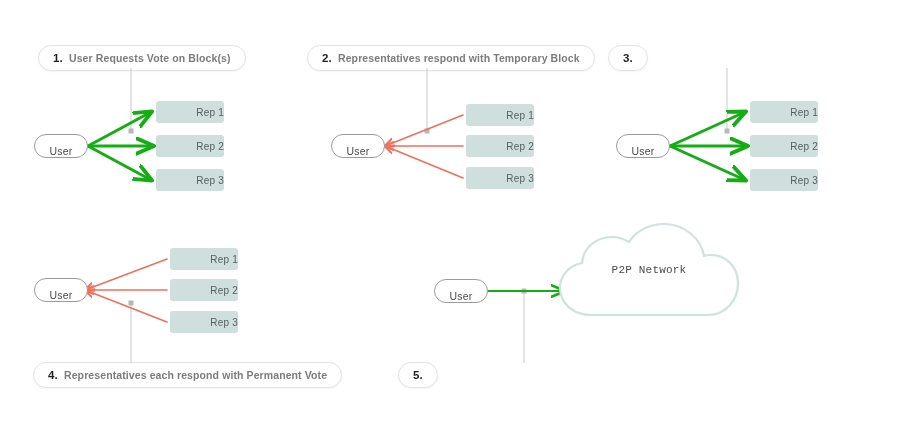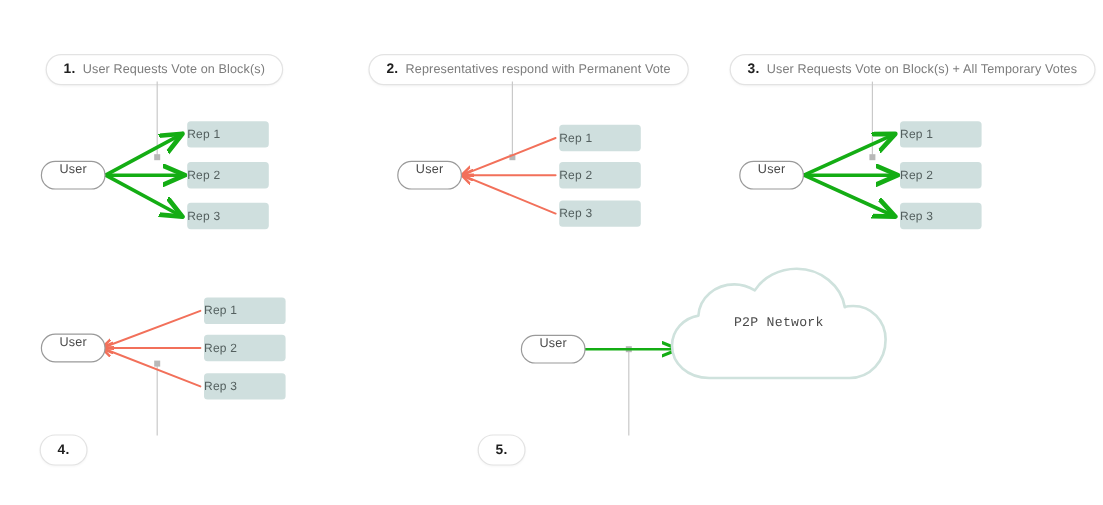--- a/index.html
+++ b/index.html
@@ -40,49 +40,49 @@
     white-space: nowrap;
   }
   .step-num {
     font-size: 11.5px;
     font-weight: 700;
     color: #1f1f1f;
     letter-spacing: 0.2px;
   }
   .step-text {
     font-size: 10.5px;
-    font-weight: 400;
+    font-weight: 700;
     color: #7c7c7c;
     letter-spacing: 0.1px;
   }
 
   
   .user-node {
     position: absolute;
     display: flex;
-    align-items: flex-start;
+    align-items: flex-end;
     justify-content: center;
     width: 54px;
     height: 24px;
     box-sizing: border-box;
     background: #ffffff;
     border: 1px solid #9a9a9a;
     border-radius: 12px;
     font-size: 10.5px;
     color: #4a4a4a;
     letter-spacing: 0.2px;
     z-index: 3;
   }
 
   
   .rep-box {
     position: absolute;
     display: flex;
     align-items: center;
-    justify-content: flex-start;
+    justify-content: flex-end;
     width: 68px;
     height: 22px;
     box-sizing: border-box;
     background: #cfdfde;
     border-radius: 3px;
     font-size: 10px;
     color: #54605f;
     letter-spacing: 0.2px;
     z-index: 2;
   }
@@ -219,40 +219,39 @@
       <span>Rep 2</span>
     </div>
     <div class="rep-box" style="left:156px; top:169px;">
       <span>Rep 3</span>
     </div>
   </div>
 
   <div class="panel">
     <div class="step-label" style="left:307px; top:45px;">
       <span class="step-num">2.</span>
-      <span class="step-text">Representatives respond with Permanent Vote</span>
+      <span class="step-text">Representatives respond with Temporary Block</span>
     </div>
     <div class="user-node" style="left:331px; top:134px;">
       <span>User</span>
     </div>
     <div class="rep-box" style="left:466px; top:104px;">
       <span>Rep 1</span>
     </div>
     <div class="rep-box" style="left:466px; top:135px;">
       <span>Rep 2</span>
     </div>
     <div class="rep-box" style="left:466px; top:167px;">
       <span>Rep 3</span>
     </div>
   </div>
 
   <div class="panel">
     <div class="step-label" style="left:608px; top:45px;">
       <span class="step-num">3.</span>
-      <span class="step-text">User Requests Vote on Block(s) + All Temporary Votes</span>
     </div>
     <div class="user-node" style="left:616px; top:134px;">
       <span>User</span>
     </div>
     <div class="rep-box" style="left:750px; top:101px;">
       <span>Rep 1</span>
     </div>
     <div class="rep-box" style="left:750px; top:135px;">
       <span>Rep 2</span>
     </div>
@@ -269,20 +268,21 @@
       <span>Rep 1</span>
     </div>
     <div class="rep-box" style="left:170px; top:279px;">
       <span>Rep 2</span>
     </div>
     <div class="rep-box" style="left:170px; top:311px;">
       <span>Rep 3</span>
     </div>
     <div class="step-label" style="left:33px; top:362px;">
       <span class="step-num">4.</span>
+      <span class="step-text">Representatives each respond with Permanent Vote</span>
     </div>
   </div>
 
   <div class="panel">
     <div class="user-node" style="left:434px; top:279px;">
       <span>User</span>
     </div>
     <div class="cloud-wrap" style="left:560px; top:224px; width:178px; height:91px;">
       <div class="cloud-label">P2P Network</div>
     </div>

